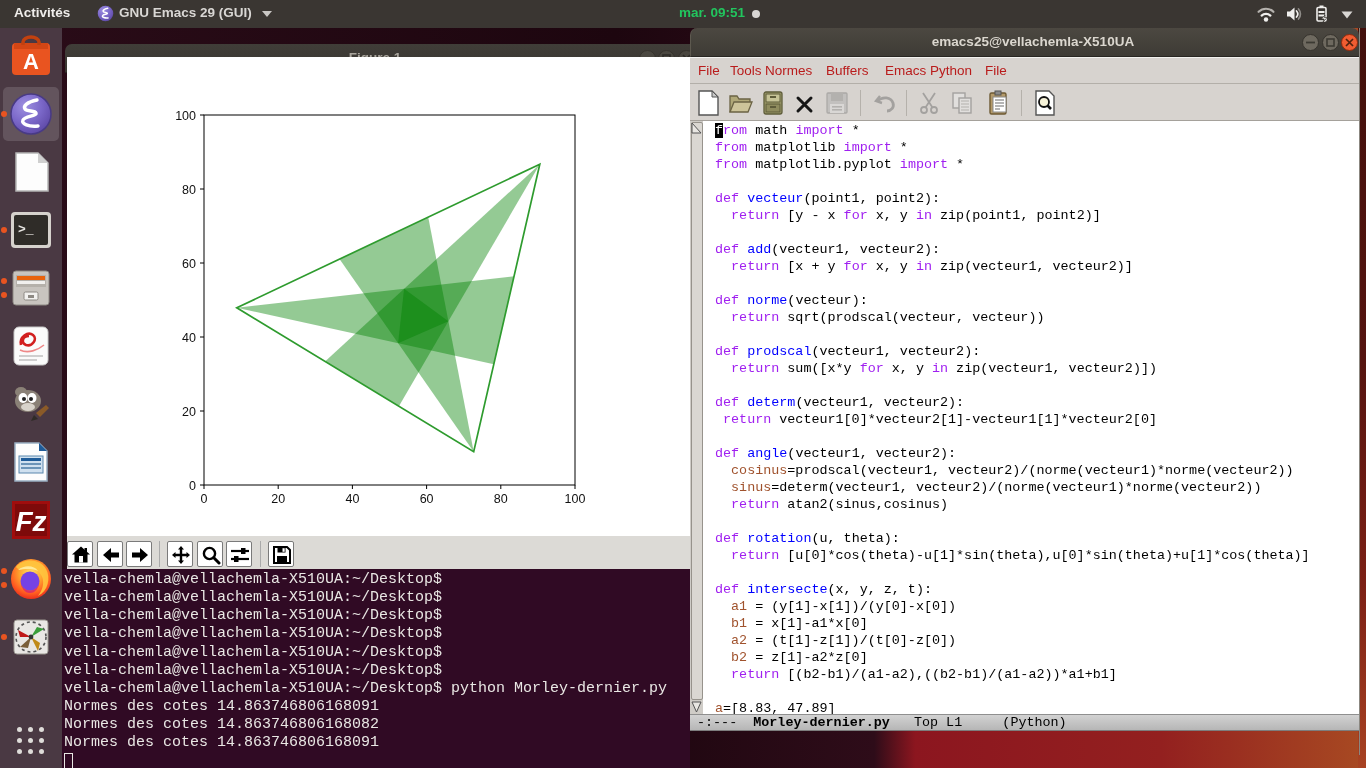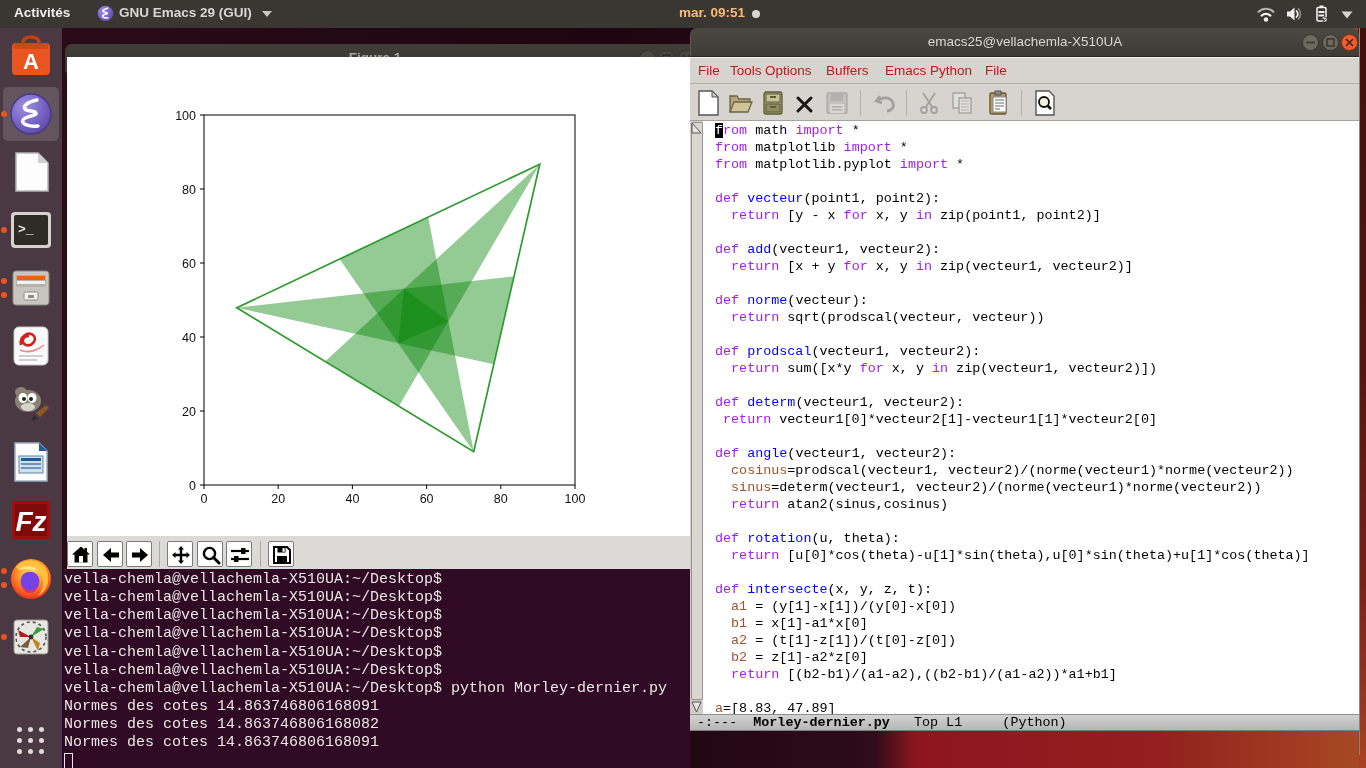--- a/index.html
+++ b/index.html
@@ -218,41 +218,41 @@
 <div style="position:absolute;left:39px;top:710px;width:5px;height:5px;border-radius:50%;background:#dedcd9"></div>
 <div style="position:absolute;left:17px;top:721px;width:5px;height:5px;border-radius:50%;background:#dedcd9"></div>
 <div style="position:absolute;left:28px;top:721px;width:5px;height:5px;border-radius:50%;background:#dedcd9"></div>
 <div style="position:absolute;left:39px;top:721px;width:5px;height:5px;border-radius:50%;background:#dedcd9"></div>
 </div>
 
 <div class="abs" style="left:1358px;top:28px;width:8px;height:740px;background:linear-gradient(#42100c 0%,#561410 45%,#7c2015 75%,#a84222 100%)"></div>
 
 <div class="abs" style="left:690px;top:28px;width:670px;height:727px;border-right:1px solid #8b8780">
   <div class="abs" style="left:0;top:0;width:100%;height:29px;background:linear-gradient(#4c4841,#3e3b35);border-radius:7px 7px 0 0;border-bottom:1px solid #282622;border-left:1px solid #5d594f">
-    <div class="abs" style="left:0;top:6px;width:100%;text-align:center;font-size:13.5px;font-weight:normal;color:#dbd7cf">emacs25@vellachemla-X510UA</div>
+    <div class="abs" style="left:8px;top:6px;width:100%;text-align:center;font-size:13.5px;font-weight:bold;color:#dbd7cf">emacs25@vellachemla-X510UA</div>
     <div style="position:absolute;left:610.5px;top:5.5px;width:17px;height:17px;border-radius:50%;background:#6e695f;border:1px solid #36332d;box-sizing:border-box">
         <div style="position:absolute;left:-1px;top:-1px"><svg width="17" height="17" viewBox="0 0 17 17">
             <line x1="4" y1="8.5" x2="13" y2="8.5" stroke="#3c3a33" stroke-width="1.8"></line>
           </svg></div>
       </div>
       <div style="position:absolute;left:630.5px;top:5.5px;width:17px;height:17px;border-radius:50%;background:#6e695f;border:1px solid #36332d;box-sizing:border-box">
         <div style="position:absolute;left:-1px;top:-1px"><svg width="17" height="17" viewBox="0 0 17 17">
             <rect x="5" y="5" width="7" height="7" fill="none" stroke="#3c3a33" stroke-width="1.6"></rect>
           </svg></div>
       </div>
       <div style="position:absolute;left:650.0px;top:5.5px;width:17px;height:17px;border-radius:50%;background:#f15d32;border:1px solid #93290c;box-sizing:border-box">
         <div style="position:absolute;left:-1px;top:-1px"><svg width="17" height="17" viewBox="0 0 17 17">
             <path d="M5 5 L12 12 M12 5 L5 12" stroke="#51220e" stroke-width="1.7"></path>
           </svg></div>
       </div>
   </div>
   <div class="abs" style="left:0;top:29px;width:100%;height:26px;background:#d7d3cf;border-top:1px solid #f2f1ef;font-size:13.5px;color:#b91c1c">
     <span class="abs" style="left:8px;top:5px">File</span>
       <span class="abs" style="left:40px;top:5px">Tools</span>
-      <span class="abs" style="left:75px;top:5px">Options</span>
+      <span class="abs" style="left:75px;top:5px">Normes</span>
       <span class="abs" style="left:136px;top:5px">Buffers</span>
       <span class="abs" style="left:195px;top:5px">Emacs</span>
       <span class="abs" style="left:240px;top:5px">Python</span>
       <span class="abs" style="left:295px;top:5px">File</span>
   </div>
   <div class="abs" style="left:0;top:55px;width:100%;height:38px;background:#d7d3cf;border-top:1px solid #b3afa9;border-bottom:1px solid #a5a19b">
     <div style="position:absolute;left:5px;top:6px;width:26px;height:26px"><svg width="26" height="26" viewBox="0 0 26 26">
           <path d="M4 1 h13 l6 6 v18 h-19 z" fill="#fff" stroke="#555" stroke-width="1.4"></path>
           <path d="M17 1 l6 6 h-6 z" fill="#c9c9c9" stroke="#555" stroke-width="1"></path>
         </svg></div>
@@ -342,21 +342,21 @@
           <stop offset="100%" stop-color="#5f4aa8"></stop>
         </radialGradient>
       </defs>
       <circle cx="23" cy="23" r="21" fill="url(#eg2)"></circle>
       <path d="M29 9 C19 11 15 15 17 18 C19 21 27 19 28 22 C29 25 17 25 15 29 C13 33 21 36 30 35" fill="none" stroke="#fff" stroke-width="4" stroke-linecap="round"></path>
     </svg>
   <div class="abs" style="left:119px;top:5px;font-size:13.5px;font-weight:bold;color:#d9d7d4">GNU Emacs 29 (GUI)</div>
   <svg class="abs" width="10" height="7" viewBox="0 0 10 7" style="left:262px;top:11px">
       <path d="M0 0 L5 6 L10 0 Z" fill="#c9c7c4"></path>
     </svg>
-  <div class="abs" style="left:679px;top:5px;font-size:13.5px;font-weight:bold;color:#fdba74">mar. 09:51</div>
+  <div class="abs" style="left:679px;top:5px;font-size:13.5px;font-weight:bold;color:#22c55e">mar. 09:51</div>
   <div class="abs" style="left:752px;top:10px;width:8px;height:8px;border-radius:50%;background:#d8d6d3"></div>
 
 <svg width="20" height="18" viewBox="0 0 20 18" style="position:absolute;left:1256px;top:5px">
       <circle cx="10" cy="14.5" r="2.2" fill="#f0efed"></circle>
       <path d="M5.6 10.6 A6.3 6.3 0 0 1 14.4 10.6" fill="none" stroke="#f0efed" stroke-width="2.2" stroke-linecap="round"></path>
       <path d="M2.6 6.8 A10.5 10.5 0 0 1 17.4 6.8" fill="none" stroke="#b5b2ae" stroke-width="2.2" stroke-linecap="round"></path>
     </svg>
 <svg width="17" height="16" viewBox="0 0 17 16" style="position:absolute;left:1286px;top:6px">
       <path d="M1 5.5 h3 L8.5 1.5 v13 L4 10.5 H1 Z" fill="#f0efed"></path>
       <path d="M10.5 5 a4.5 4.5 0 0 1 0 6" fill="none" stroke="#f0efed" stroke-width="1.7" stroke-linecap="round"></path>

